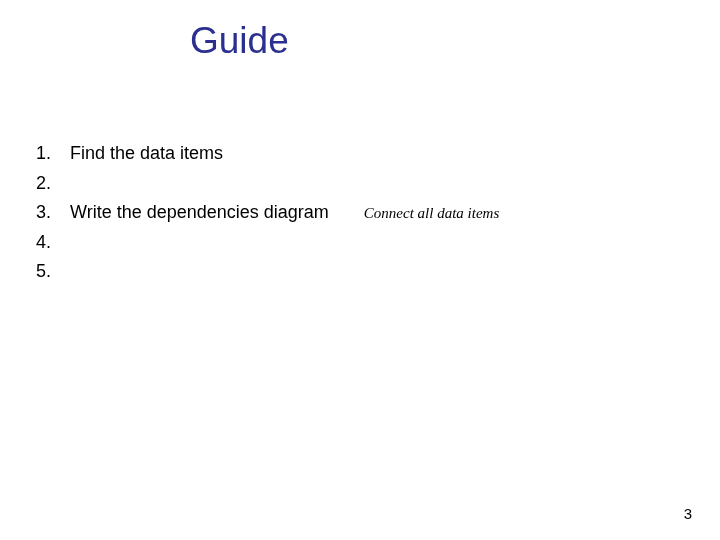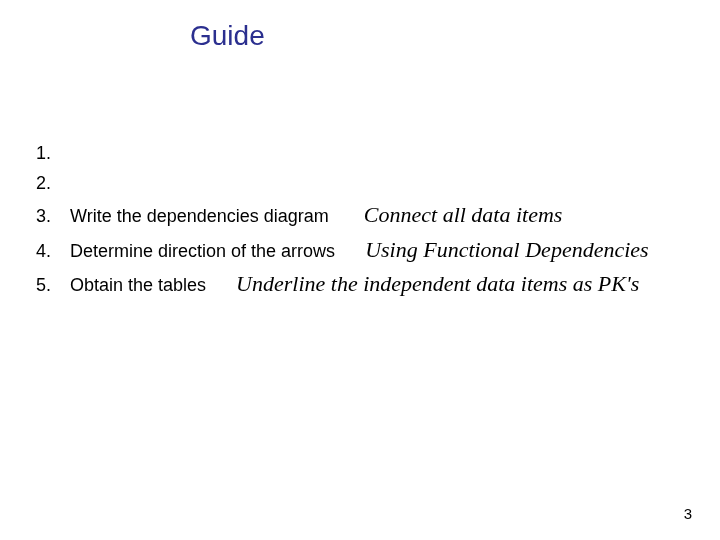--- a/index.html
+++ b/index.html
@@ -9,21 +9,21 @@
     height: 540px;
     background: #ffffff;
     font-family: Arial, Helvetica, sans-serif;
     position: relative;
     overflow: hidden;
   }
   .title {
     position: absolute;
     top: 20px;
     left: 190px;
-    font-size: 28px;
+    font-size: 37px;
     color: #2b2f8f;
     font-weight: 400;
   }
   .list {
     position: absolute;
     top: 142px;
     left: 36px;
     right: 40px;
   }
   .row {
@@ -37,49 +37,48 @@
   .num {
     width: 34px;
     flex: 0 0 34px;
   }
   .text {
     white-space: pre;
   }
   .note {
     font-family: "Times New Roman", Times, serif;
     font-style: italic;
-    font-size: 22px;
+    font-size: 15px;
   }
   .pagenum {
     position: absolute;
     right: 28px;
     bottom: 18px;
     font-size: 15px;
     color: #000;
   }
 </style>
 </head>
 <body>
 
 <div class="title">Guide</div>
 
 <div class="list">
   <div class="row">
     <span class="num">1.</span>
+    <span><span class="text">Find the data items</span><span class="note"></span></span>
   </div>
   <div class="row">
     <span class="num">2.</span>
   </div>
   <div class="row">
     <span class="num">3.</span>
     <span><span class="text">Write the dependencies diagram       </span><span class="note">Connect all data items</span></span>
   </div>
   <div class="row">
     <span class="num">4.</span>
-    <span><span class="text">Determine direction of the arrows      </span><span class="note">Using Functional Dependencies</span></span>
   </div>
   <div class="row">
     <span class="num">5.</span>
-    <span><span class="text">Obtain the tables      </span><span class="note">Underline the independent data items as PK's</span></span>
   </div>
 </div>
 
 <div class="pagenum">3</div>
 
 </body></html>

